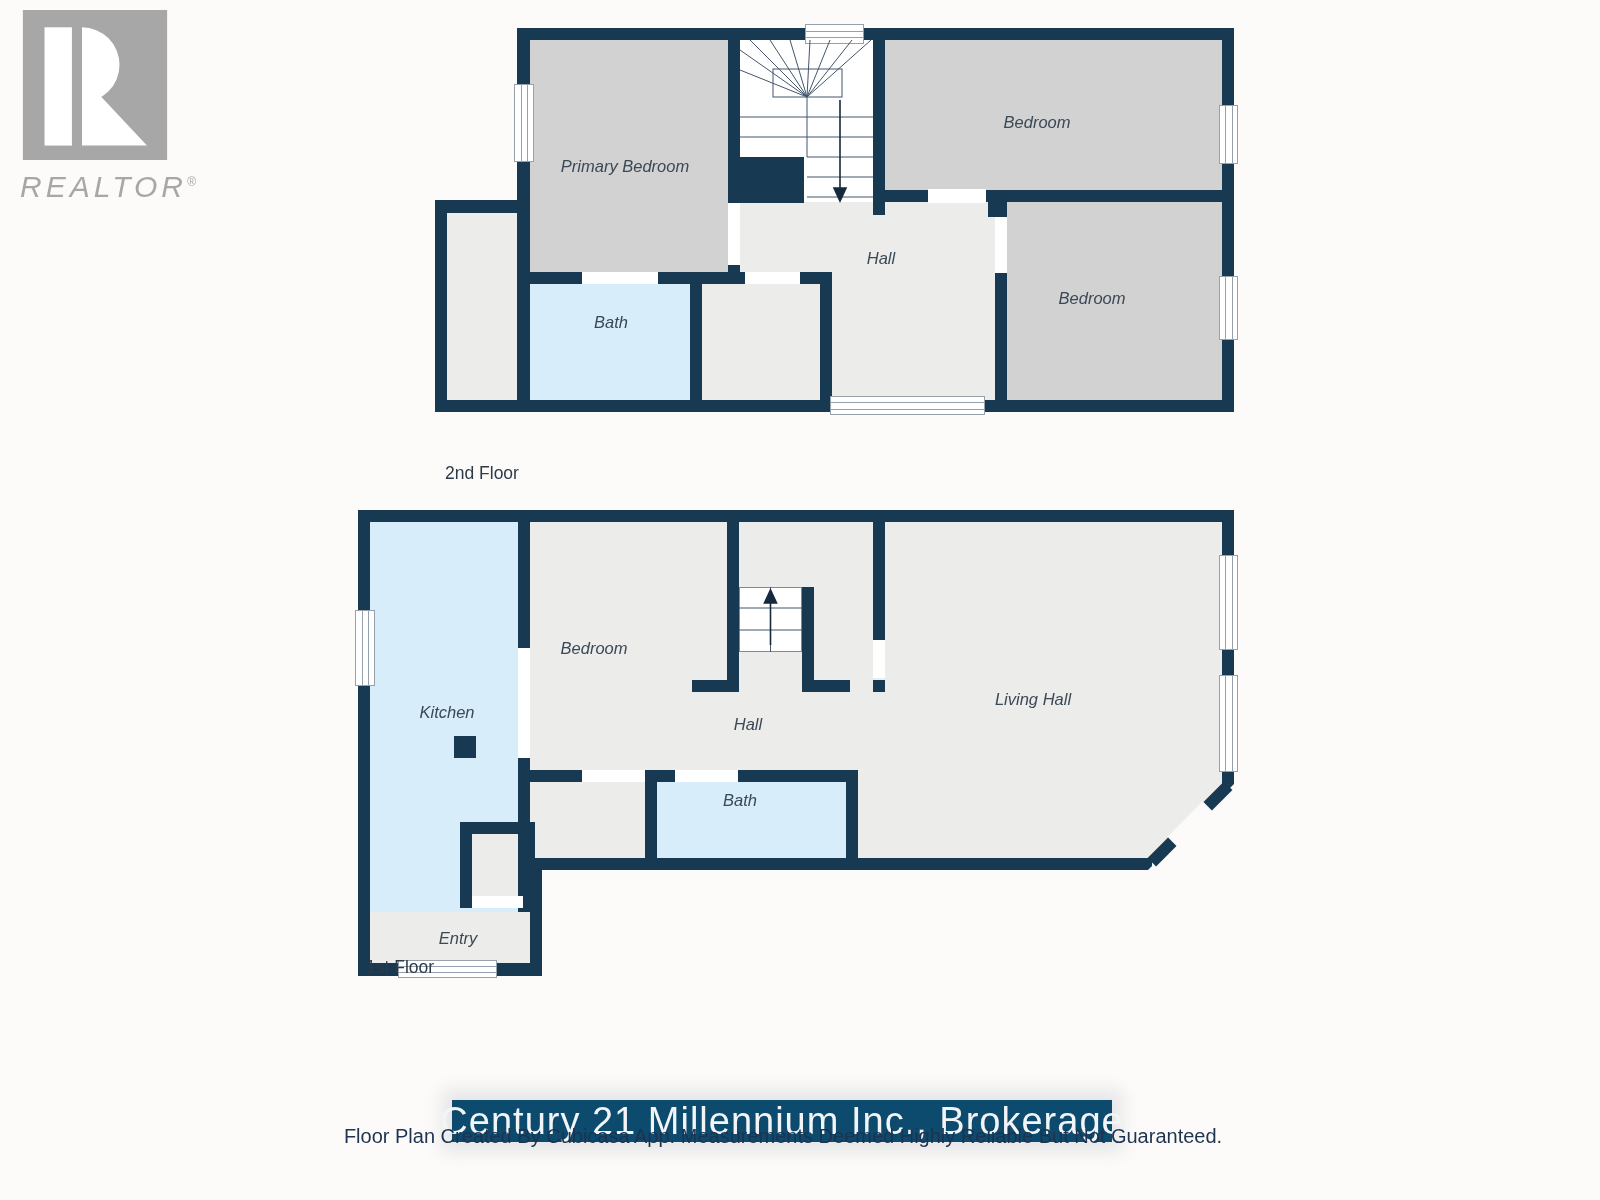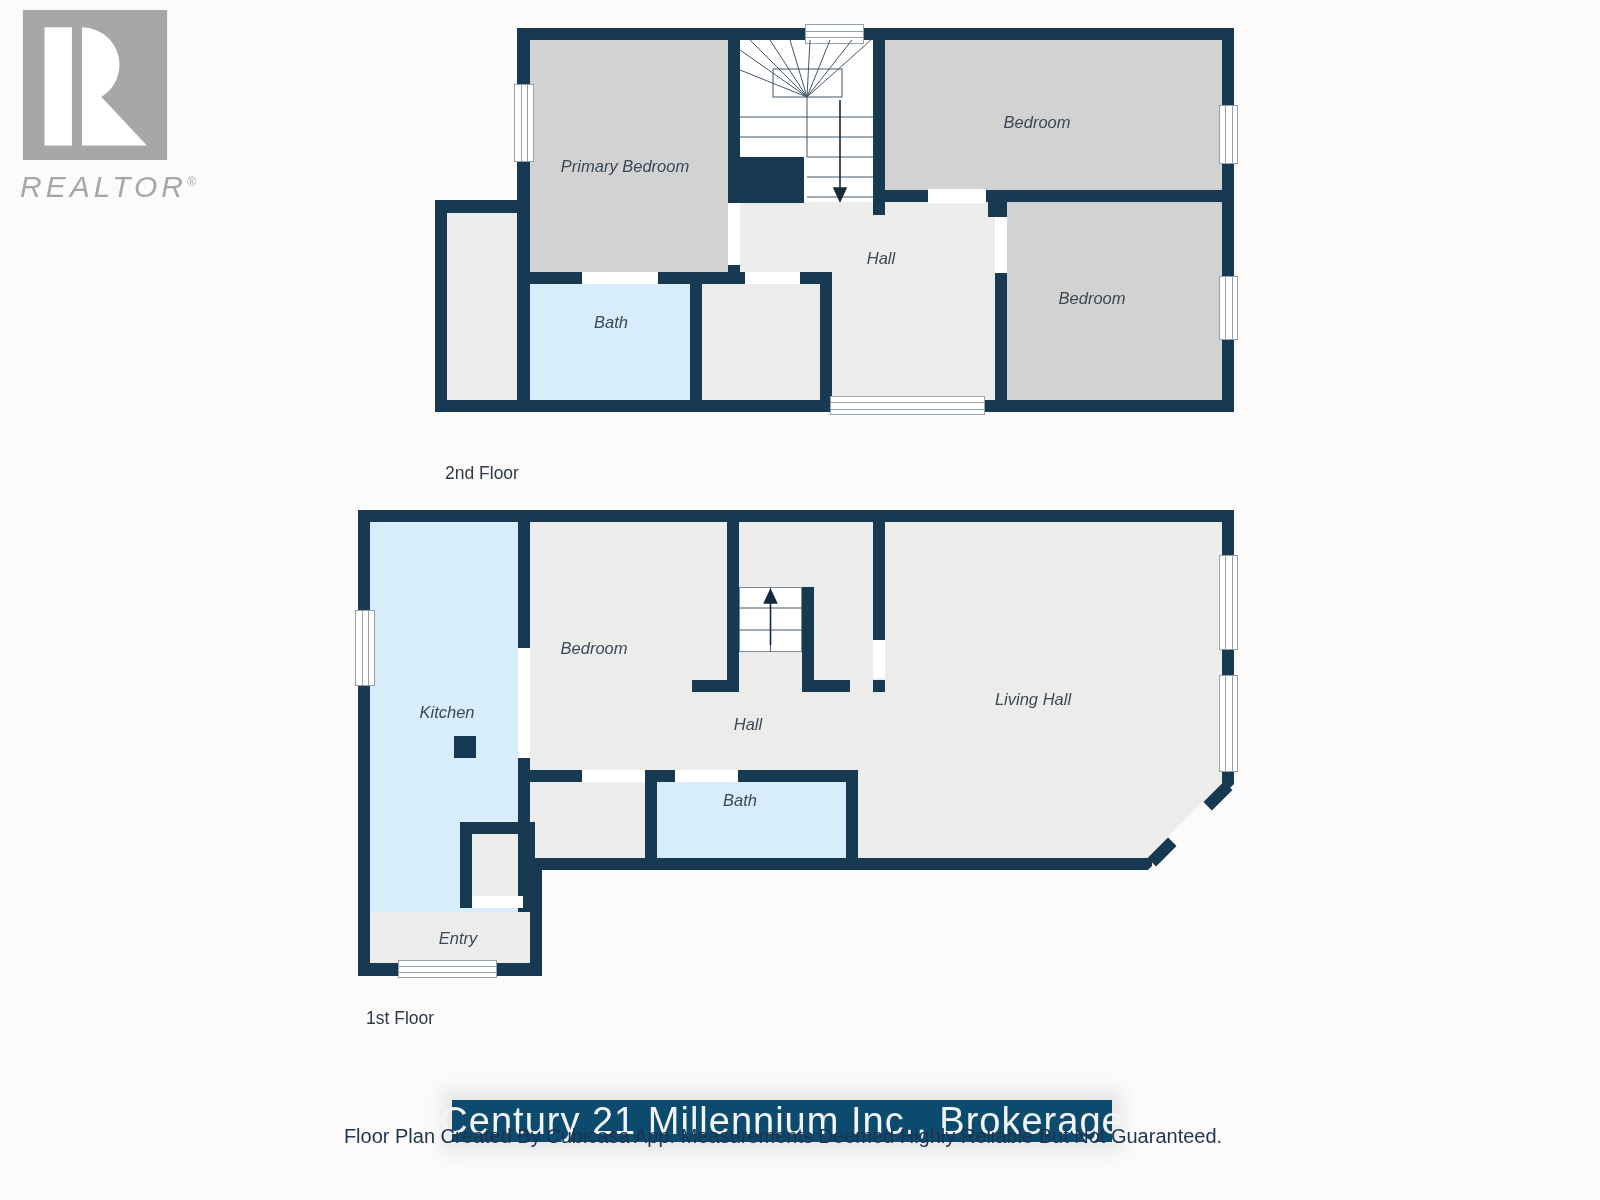--- a/index.html
+++ b/index.html
@@ -172,19 +172,19 @@
         <polygon points="25.5,16 37.5,16 31.5,3"></polygon>
       </g>
     </svg>
 
     <div class="lb" style="left:447px;top:712px">Kitchen</div>
     <div class="lb" style="left:594px;top:648px">Bedroom</div>
     <div class="lb" style="left:748px;top:724px">Hall</div>
     <div class="lb" style="left:1033px;top:699px">Living Hall</div>
     <div class="lb" style="left:740px;top:800px">Bath</div>
     <div class="lb" style="left:458px;top:938px">Entry</div>
-    <div class="ft" style="left:366px;top:1008px">1st Floor</div>
+    <div class="ft" style="left:366px;top:957px">1st Floor</div>
   </div>
 
   <div id="wm-band">Century 21 Millennium Inc., Brokerage</div>
   <div id="disclaimer">Floor Plan Created By Cubicasa App. Measurements Deemed Highly Reliable But Not Guaranteed.</div>
 
 </div>
 
 </body></html>

